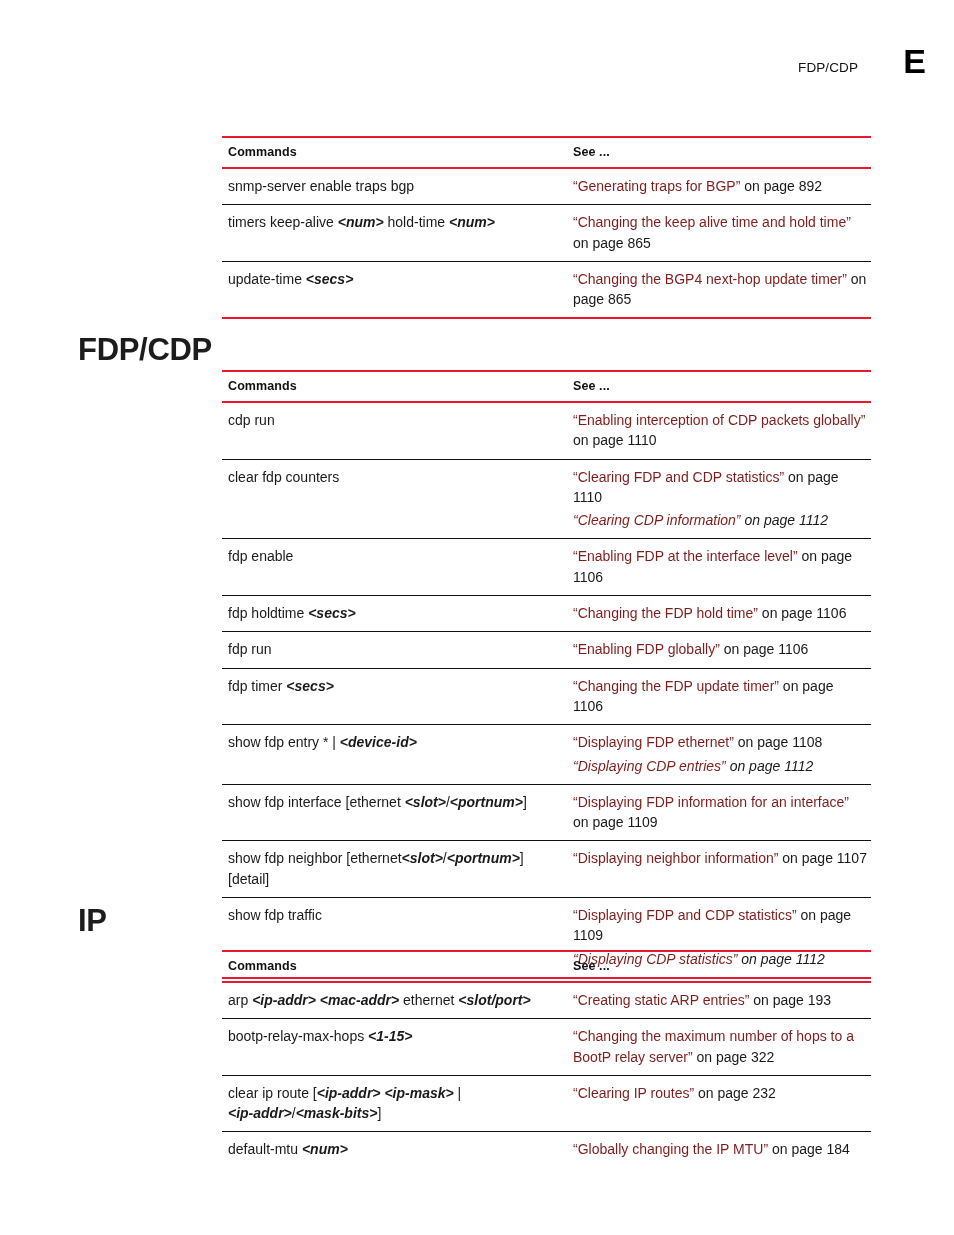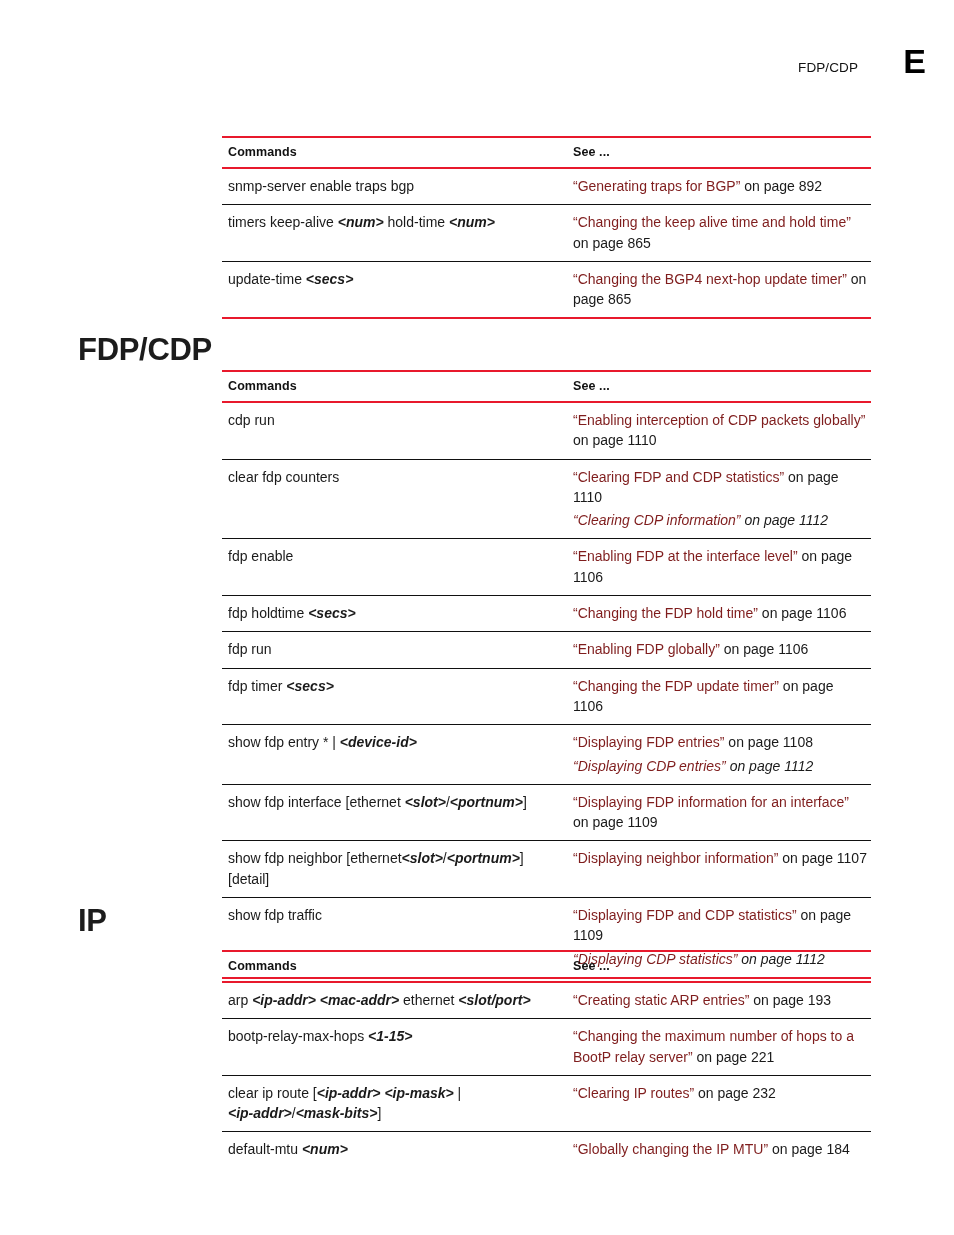--- a/index.html
+++ b/index.html
@@ -207,21 +207,21 @@
       </tr>
       <tr>
         <td class="cmd-cell"><span>fdp timer </span><span class="var">&lt;secs&gt;</span></td>
         <td class="see-cell">
           <span class="see-line"><a class="xref" href="#">“Changing the FDP update timer”</a><span class="tail"> on page 1106</span></span>
         </td>
       </tr>
       <tr>
         <td class="cmd-cell"><span>show fdp entry * | </span><span class="var">&lt;device-id&gt;</span></td>
         <td class="see-cell">
-          <span class="see-line"><a class="xref" href="#">“Displaying FDP entries”</a><span class="tail"> on page 1108</span></span>
+          <span class="see-line"><a class="xref" href="#">“Displaying FDP ethernet”</a><span class="tail"> on page 1108</span></span>
           <span class="see-line"><a class="xref" href="#">“Displaying CDP entries”</a><span class="tail"> on page 1112</span></span>
         </td>
       </tr>
       <tr>
         <td class="cmd-cell"><span>show fdp interface [ethernet </span><span class="var">&lt;slot&gt;</span><span>/</span><span class="var">&lt;portnum&gt;</span><span>]</span></td>
         <td class="see-cell">
           <span class="see-line"><a class="xref" href="#">“Displaying FDP information for an interface”</a><span class="tail"> on page 1109</span></span>
         </td>
       </tr>
       <tr>
@@ -254,21 +254,21 @@
   <tbody>
       <tr>
         <td class="cmd-cell"><span>arp </span><span class="var">&lt;ip-addr&gt;</span><span> </span><span class="var">&lt;mac-addr&gt;</span><span> ethernet </span><span class="var">&lt;slot/port&gt;</span></td>
         <td class="see-cell">
           <span class="see-line"><a class="xref" href="#">“Creating static ARP entries”</a><span class="tail"> on page 193</span></span>
         </td>
       </tr>
       <tr>
         <td class="cmd-cell"><span>bootp-relay-max-hops </span><span class="var">&lt;1-15&gt;</span></td>
         <td class="see-cell">
-          <span class="see-line"><a class="xref" href="#">“Changing the maximum number of hops to a BootP relay server”</a><span class="tail"> on page 221</span></span>
+          <span class="see-line"><a class="xref" href="#">“Changing the maximum number of hops to a BootP relay server”</a><span class="tail"> on page 322</span></span>
         </td>
       </tr>
       <tr>
         <td class="cmd-cell"><span>clear ip route [</span><span class="var">&lt;ip-addr&gt;</span><span> </span><span class="var">&lt;ip-mask&gt;</span><span>  |</span><br><span class="var">&lt;ip-addr&gt;</span><span>/</span><span class="var">&lt;mask-bits&gt;</span><span>]</span></td>
         <td class="see-cell">
           <span class="see-line"><a class="xref" href="#">“Clearing IP routes”</a><span class="tail"> on page 232</span></span>
         </td>
       </tr>
       <tr>
         <td class="cmd-cell"><span>default-mtu </span><span class="var">&lt;num&gt;</span></td>

